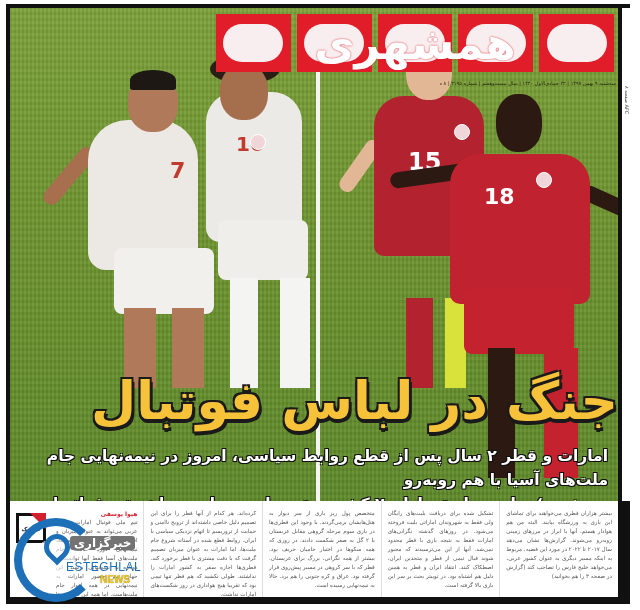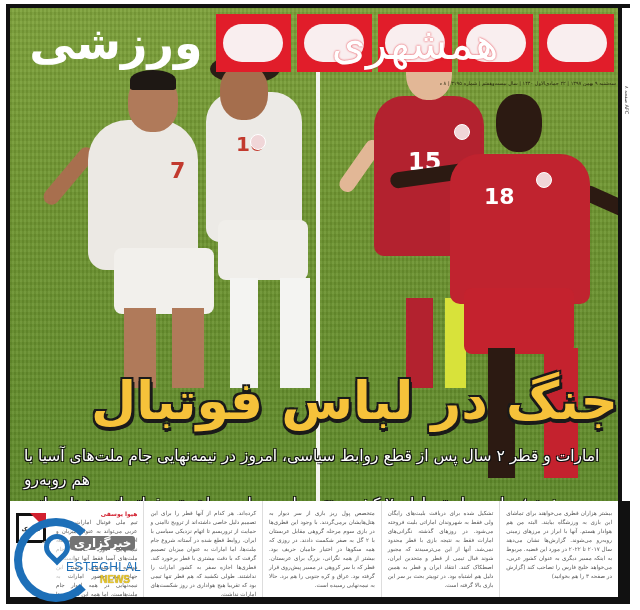--- a/index.html
+++ b/index.html
@@ -34,21 +34,21 @@
   }
   .masthead-red .blk {
     flex: 1; background: #e11d2a; position: relative; overflow: hidden;
   }
   .masthead-red .blk::after {
     content: ""; position: absolute; left: 10%; right: 10%; top: 18%; bottom: 18%;
     border-radius: 30px; background: #fafafa; opacity: 0.95;
   }
   .masthead-title {
     position: absolute; left: 206px; top: 8px; width: 398px; height: 56px;
-    color: #fff; font-size: 44px; font-weight: normal; text-align: center;
+    color: #fff; font-size: 44px; font-weight: bold; text-align: center;
     line-height: 56px; letter-spacing: 6px; direction: rtl;
     font-family: "DejaVu Sans", sans-serif;
     text-shadow: 0 0 2px #e11d2a;
     mix-blend-mode: normal;
   }
   .masthead-sub {
     position: absolute; left: 8px; top: 6px; width: 196px; height: 58px;
     color: #ffffff; font-size: 46px; font-weight: bold; text-align: center;
     line-height: 58px; direction: rtl;
   }
@@ -93,22 +93,22 @@
   .qat-2-legs { left: 478px; top: 340px; width: 90px; height: 130px; background: linear-gradient(90deg, #2c1a12 0 30%, transparent 30% 62%, #c4222e 62%); }
   .crest { position: absolute; width: 14px; height: 14px; border-radius: 50%; background: #f0d6d8; border: 1px solid #fff; }
   
   .headline {
     position: absolute; left: 0; top: 362px; width: 608px; text-align: right;
     font-size: 52px; font-weight: bold; color: #f6c23a; direction: rtl;
     line-height: 62px;
     text-shadow: 3px 3px 0 #1a1a1a, -2px -2px 0 #1a1a1a, 2px -2px 0 #1a1a1a, -2px 2px 0 #1a1a1a, 0 4px 0 #1a1a1a;
   }
   .subhead {
-    position: absolute; left: 14px; top: 436px; width: 584px; direction: rtl; text-align: left;
-    color: #ffffff; font-weight: normal; font-size: 15.5px; line-height: 24px;
+    position: absolute; left: 14px; top: 436px; width: 584px; direction: rtl; text-align: right;
+    color: #ffffff; font-weight: bold; font-size: 15.5px; line-height: 24px;
     text-shadow: 1px 1px 0 #111, -1px -1px 0 #111, 1px -1px 0 #111, -1px 1px 0 #111;
   }
   
   .columns {
     position: absolute; left: 4px; top: 497px; width: 608px; height: 96px; background: #ffffff;
     display: flex; flex-direction: row-reverse; direction: rtl;
   }
   .col {
     flex: 1; padding: 8px 6px 0 6px; font-size: 5.6px; line-height: 9px; color: #555;
     border-left: 1px solid #ddd; overflow: hidden; box-sizing: border-box; text-align: justify;
@@ -195,21 +195,20 @@
     <div class="crest" style="left:526px;top:164px;"></div>
 
     <div class="masthead-red">
       <div class="blk"></div>
       <div class="blk"></div>
       <div class="blk"></div>
       <div class="blk"></div>
       <div class="blk"></div>
     </div>
     <div class="masthead-title">همشهری</div>
-    <div class="masthead-sub">ورزشی</div>
     <div class="dateline">سه‌شنبه ۹ بهمن ۱۳۹۷ | ۲۲ جمادی‌الاول ۱۴۴۰ | سال بیست‌وهفتم | شماره ۳۱۹۵ | ۸ صفحه</div>
 
     <div class="headline">جنگ در لباس فوتبال</div>
     <div class="subhead">
       <div>امارات و قطر ۲ سال پس از قطع روابط سیاسی، امروز در نیمه‌نهایی جام ملت‌های آسیا با هم روبه‌رو</div>
       <div>می‌شوند؛ برای سیاستمداران ۲ کشور، نتیجه این رویارویی اهمیتی فراتر از مرزهای بازی فوتبال دارد</div>
     </div>
   </div>
 
   <div class="side-strip"></div>

